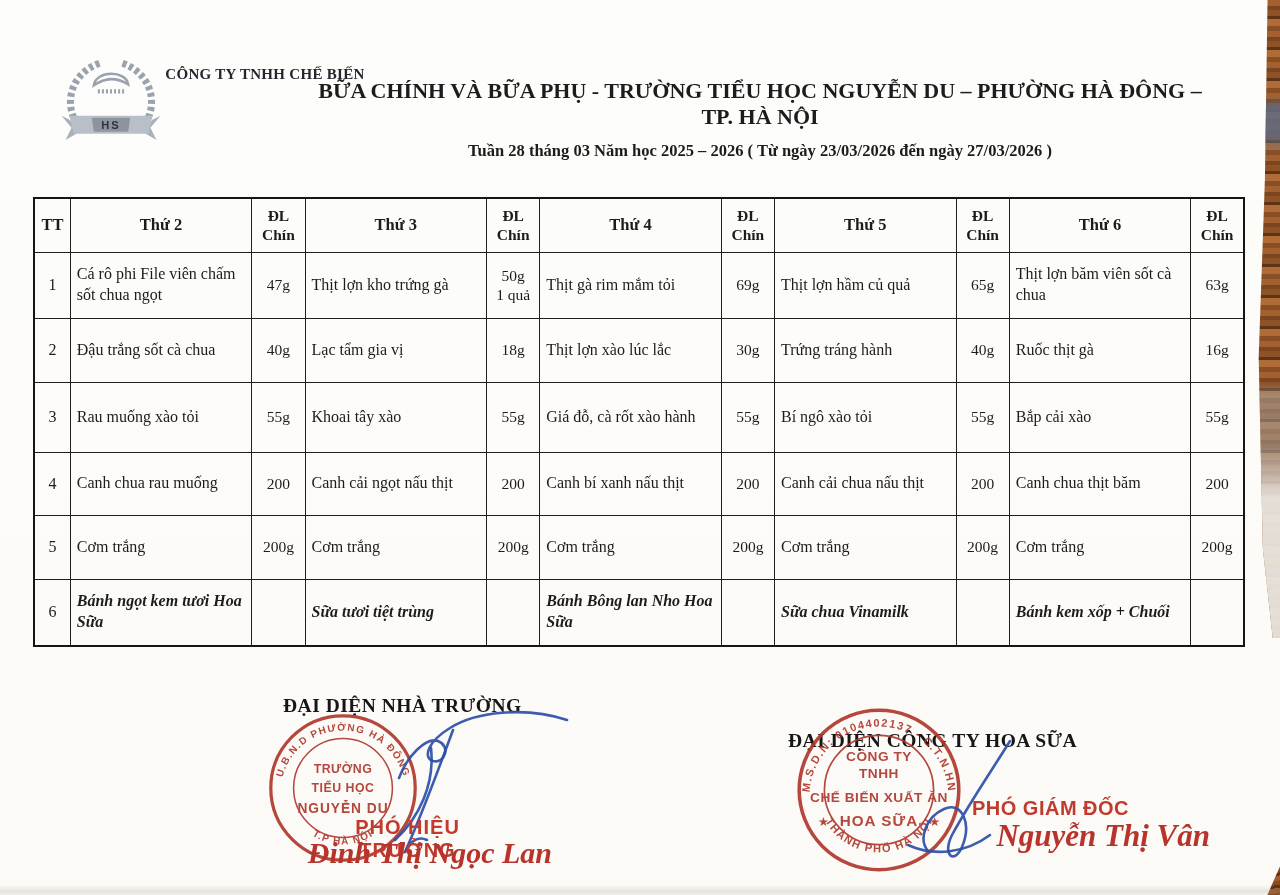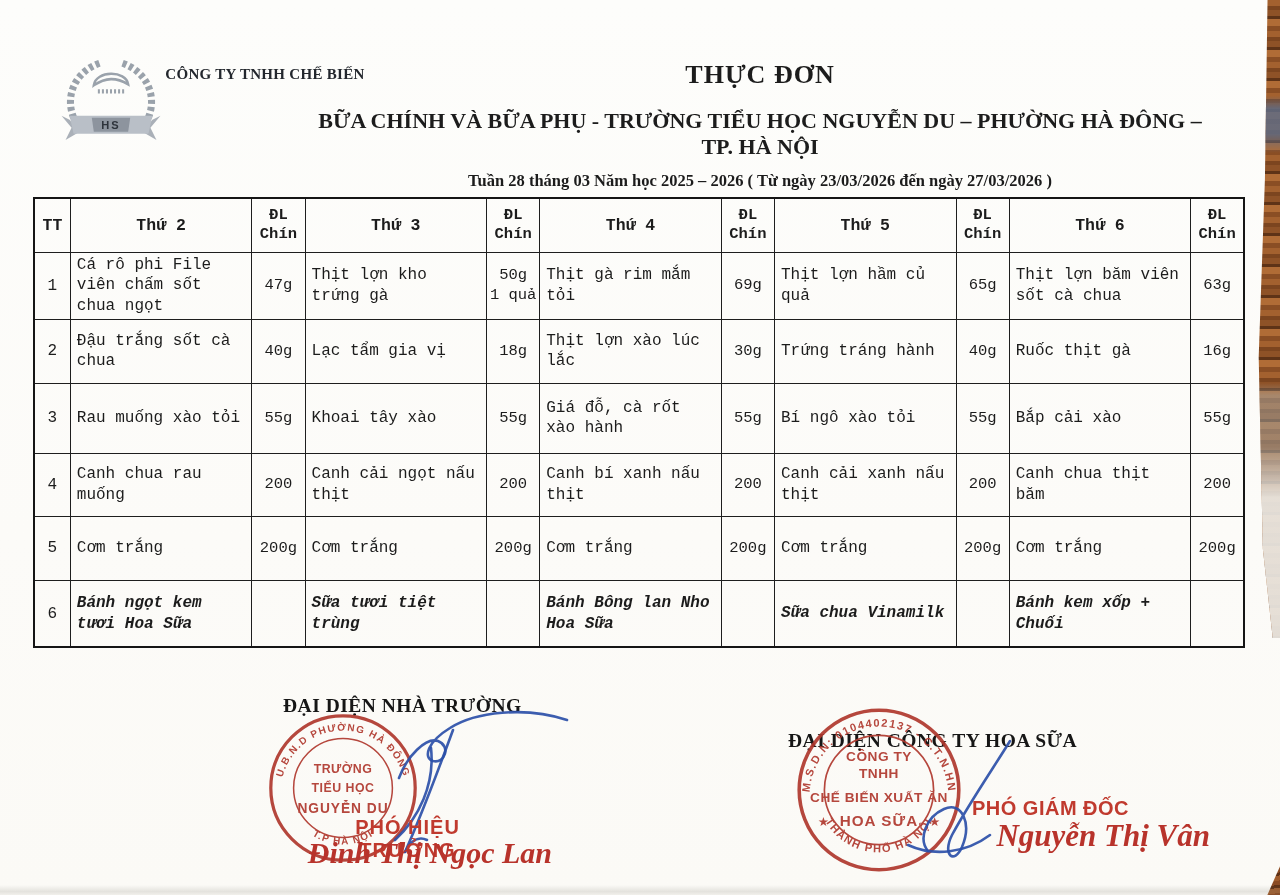--- a/index.html
+++ b/index.html
@@ -11,21 +11,21 @@
   .logo{position:absolute;left:55px;top:55px;width:112px;height:96px;}
   .company{position:absolute;left:158px;top:62px;width:214px;text-align:center;
            font-weight:bold;font-size:15px;line-height:1.7;letter-spacing:.3px;color:#23272d;}
   .titles{position:absolute;left:310px;top:60px;width:900px;text-align:center;}
   .doc-title{font-size:26px;font-weight:bold;letter-spacing:1px;}
   .doc-subtitle{margin-top:18px;font-size:22px;font-weight:bold;}
   .doc-week{margin-top:11px;font-size:16.5px;font-weight:bold;}
 
   
   table.menu{position:absolute;left:33px;top:197px;width:1212px;border-collapse:collapse;
-             table-layout:fixed;font-size:16px;font-family:Liberation Mono, monospace;}
+             table-layout:fixed;font-size:16px;}
   table.menu th,table.menu td{border:1.6px solid #1e1e1e;padding:2px 6px;vertical-align:middle;
              overflow:hidden;}
   table.menu{border:2px solid #151515;}
   table.menu th{font-weight:bold;text-align:center;font-size:16.5px;}
   table.menu td.tt{text-align:center;font-size:16px;}
   table.menu td.dish{text-align:left;line-height:1.3;}
   table.menu th.dl,table.menu td.dl{text-align:center;white-space:pre-line;line-height:1.25;
              font-size:15.5px;padding:2px 2px;}
   thead tr{height:54px;}
   tbody tr:nth-child(1){height:66px;}
@@ -93,21 +93,20 @@
     <polygon points="14,60 96,60 92,78 18,78" fill="#b9bfc7"></polygon>
     <polygon points="36,62 74,62 72,76 38,76" fill="#8d949e"></polygon>
     <text x="55" y="73" text-anchor="middle" font-family="Liberation Sans, sans-serif" font-size="11" font-weight="bold" fill="#2e343c" letter-spacing="2">HS</text>
   </svg>
 
   <div class="company">
     <div>CÔNG TY TNHH CHẾ BIẾN</div>
   </div>
 
   <div class="titles">
-    <div class="doc-title">THỰC ĐƠN</div>
     <div class="doc-subtitle">BỮA CHÍNH VÀ BỮA PHỤ - TRƯỜNG TIỂU HỌC NGUYỄN DU – PHƯỜNG HÀ ĐÔNG – TP. HÀ NỘI</div>
     <div class="doc-week">Tuần 28 tháng 03 Năm học 2025 – 2026  ( Từ ngày 23/03/2026 đến ngày 27/03/2026 )</div>
   </div>
 
   <table class="menu">
       <colgroup>
         <col style="width: 3%;">
         <col style="width: 15%;">
         <col style="width: 4.4%;">
         <col style="width: 15%;">
@@ -181,21 +180,21 @@
           <td class="dl">55g</td>
         </tr>
         <tr>
           <td class="tt">4</td>
           <td class="dish">Canh chua rau muống</td>
           <td class="dl">200</td>
           <td class="dish">Canh cải ngọt nấu thịt</td>
           <td class="dl">200</td>
           <td class="dish">Canh bí xanh nấu thịt</td>
           <td class="dl">200</td>
-          <td class="dish">Canh cải xanh nấu thịt</td>
+          <td class="dish">Canh cải chua nấu thịt</td>
           <td class="dl">200</td>
           <td class="dish">Canh chua thịt băm</td>
           <td class="dl">200</td>
         </tr>
         <tr>
           <td class="tt">5</td>
           <td class="dish">Cơm trắng</td>
           <td class="dl">200g</td>
           <td class="dish">Cơm trắng</td>
           <td class="dl">200g</td>

